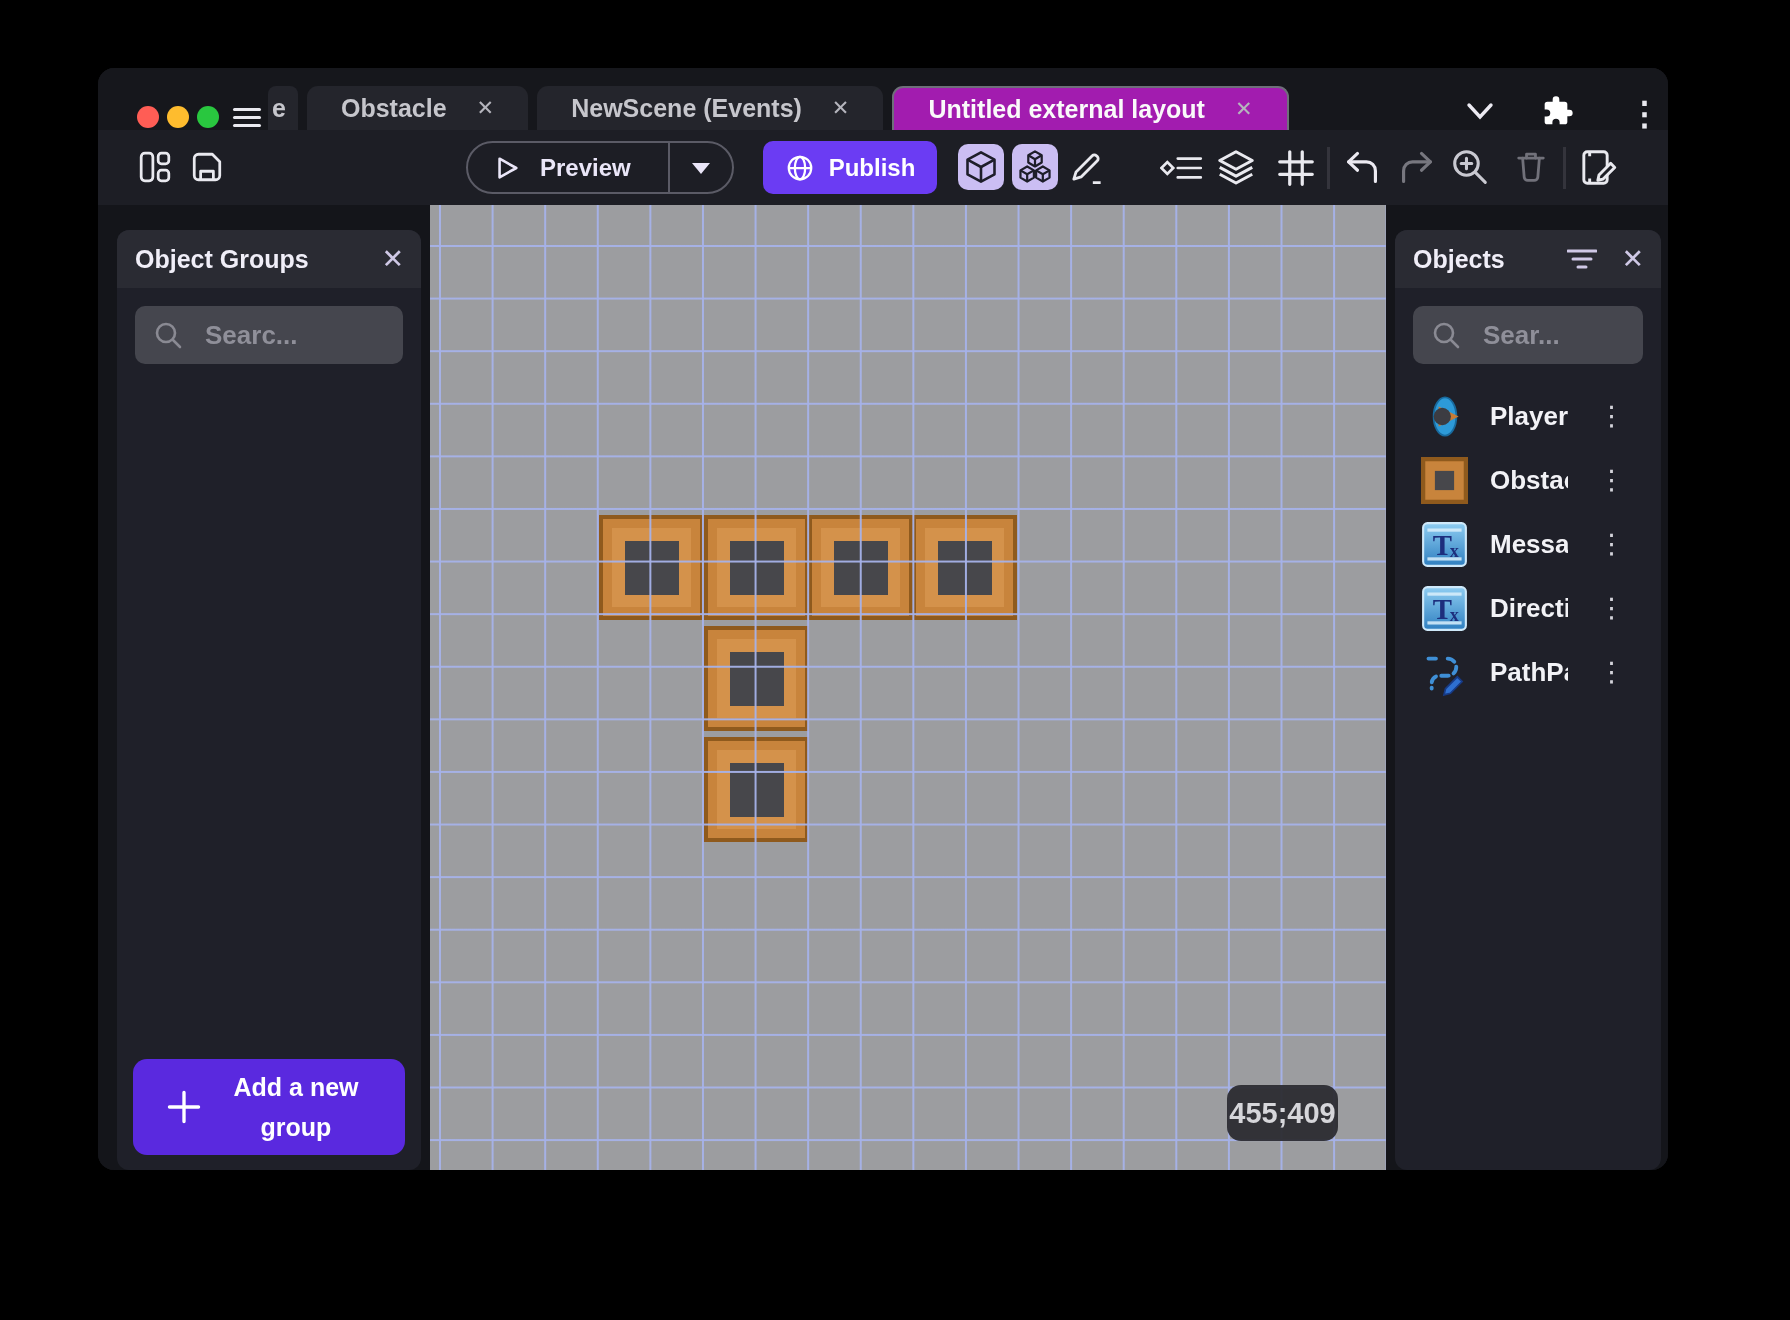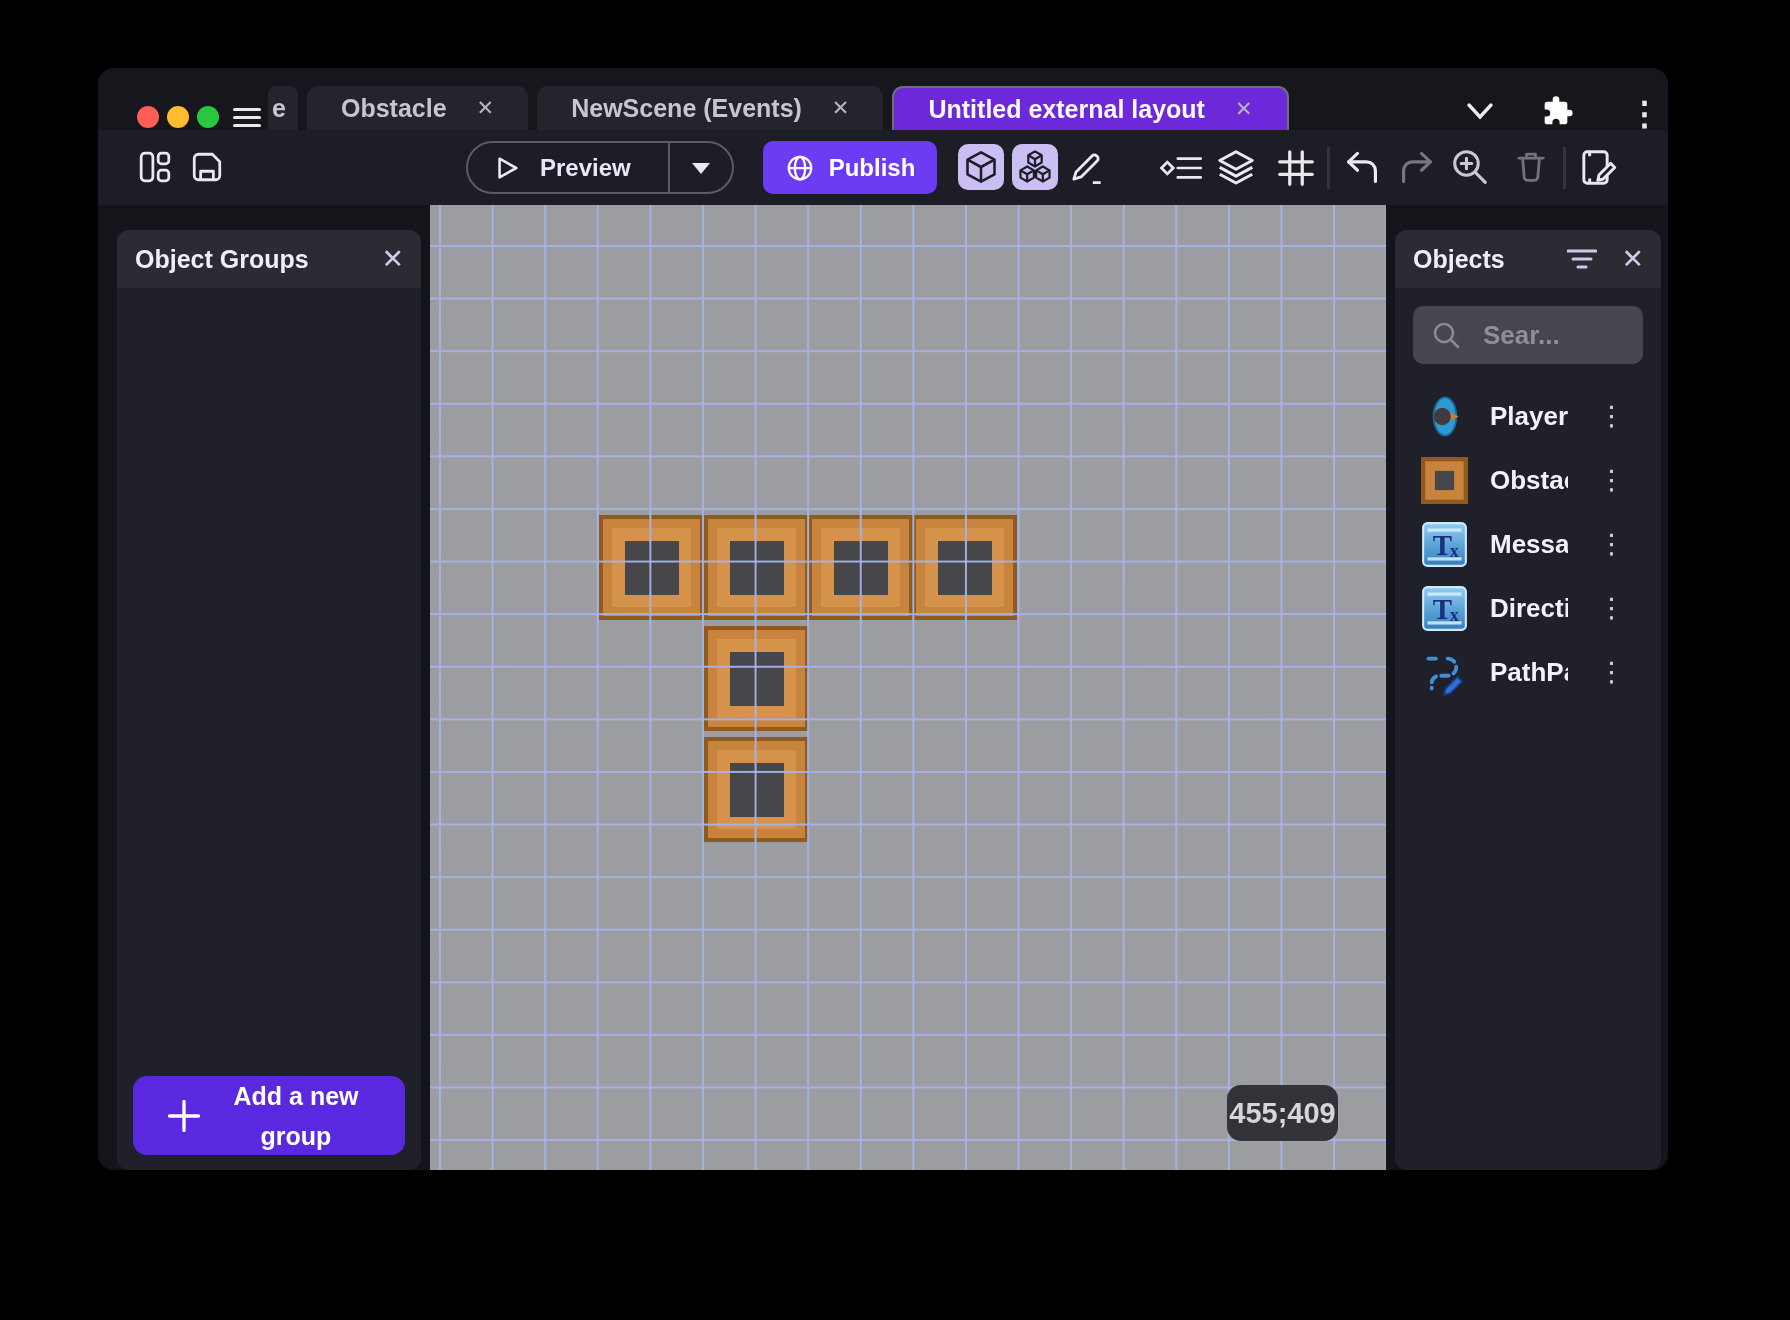--- a/index.html
+++ b/index.html
@@ -9,21 +9,21 @@
   
   .titlebar { position:absolute; inset:0 0 auto 0; height:62px; background:#16171c; }
   .light { position:absolute; top:38px; width:22px; height:22px; border-radius:50%; }
   .l-red{left:39px;background:#ff5d55}.l-yellow{left:69px;background:#febc2e}.l-green{left:99px;background:#29c73f}
   .hamburger { position:absolute; left:135px; top:40px; width:28px; height:19px; display:flex; flex-direction:column; justify-content:space-between; }
   .hamburger i { display:block; height:3.4px; background:#e9e9ef; border-radius:2px; }
   .tabstrip { position:absolute; left:170px; top:18px; bottom:0; display:flex; gap:9px; align-items:stretch; }
   .partial-tab { width:30px; background:#24252c; border-radius:8px 8px 0 0; color:#c6c6cc; font-size:25px; font-weight:700; display:flex; align-items:center; padding-left:4px; overflow:hidden; }
   .tab { display:flex; align-items:center; gap:30px; padding:0 34px; background:#24252c; border-radius:11px 11px 0 0; color:#c6c6cc; font-size:25px; font-weight:700; white-space:nowrap; }
   .tab .tab-close { font-size:21px; font-weight:400; color:#b5b5bd; }
-  .tab.active { background:#6d28d9; border:2px solid #6f6f7a; border-bottom:none; color:#fafafa; }
+  .tab.active { background:#a21caf; border:2px solid #6f6f7a; border-bottom:none; color:#fafafa; }
   .tbar-ico { position:absolute; color:#e9e9ef; }
 
   
   .toolbar { position:absolute; left:0; top:62px; width:100%; height:75px; background:#1d1e25; }
   .ticon { position:absolute; }
   .preview-btn { position:absolute; left:368px; top:11px; width:268px; height:53px; border:2.5px solid #5b5b66; border-radius:27px; display:flex; align-items:center; color:#eae6f8; }
   .preview-btn .plabel { font-size:24px; font-weight:700; margin-left:20px; }
   .preview-btn .pdivider { width:2.5px; height:100%; background:#5b5b66; margin-left:auto; }
   .preview-btn .pcaret { width:62px; display:flex; align-items:center; justify-content:center; }
   .publish-btn { position:absolute; left:665px; top:11px; width:174px; height:53px; background:#6b3cf3; border-radius:10px; display:flex; align-items:center; justify-content:center; gap:14px; color:#fff; font-size:24px; font-weight:700; }
@@ -51,21 +51,21 @@
   .close-x { color:#cfc8e6; font-size:27px; font-weight:400; line-height:1; }
   .filter-wrap { margin-right:24px; display:flex; align-items:center; }
   .searchbox { margin:18px; height:58px; background:#45464e; border-radius:10px; display:flex; align-items:center; padding:0 18px; gap:22px; flex:none; }
   .searchbox .ph { color:#8f8f99; font-size:26px; font-weight:700; }
   .obj-list { flex:1; overflow:hidden; padding-top:2px; }
   .obj-row { height:64px; display:flex; align-items:center; padding:0 28px 0 26px; gap:22px; }
   .obj-ico { width:47px; height:47px; flex:none; display:flex; align-items:center; justify-content:center; }
   .obj-label { font-size:26px; font-weight:700; color:#f2f2f6; flex:1; white-space:nowrap; overflow:hidden; }
   .obj-dots { color:#d3d3da; font-size:27px; line-height:1; padding:0 8px; }
   .grow { flex:1; }
-  .add-btn { margin:0 16px 15px; height:79px; background:#5a29df; border-radius:14px; display:flex; align-items:center; color:#fff; flex:none; }
+  .add-btn { margin:0 16px 15px; height:96px; background:#5a29df; border-radius:14px; display:flex; align-items:center; color:#fff; flex:none; }
   .add-plus { margin-left:32px; flex:none; display:flex; }
   .add-label { flex:1; text-align:center; font-size:25px; font-weight:700; line-height:1.6; padding:0 24px 0 8px; }
 </style>
 </head>
 <body>
 
 <div class="win">
 
   <div class="titlebar">
     <span class="light l-red"></span>
@@ -235,20 +235,27 @@
         <div class="block" style="left: 274px; top: 421px;"></div>
         <div class="block" style="left: 274px; top: 532px;"></div>
       </div>
 
     <div class="panel left">
       <div class="panel-header">
         <span>Object Groups</span>
         <span class="spacer"></span>
         <span class="close-x">✕</span>
       </div>
+      <div class="searchbox">
+        <svg width="30" height="30" viewBox="0 0 30 30" fill="none" stroke="#8a8a93" stroke-width="2.6" stroke-linecap="round">
+            <circle cx="13" cy="13" r="9"></circle>
+            <path d="M20 20 L27 27"></path>
+          </svg>
+        <span class="ph">Searc...</span>
+      </div>
       <div class="grow"></div>
       <div class="add-btn">
         <span class="add-plus">
           <svg width="38" height="38" viewBox="0 0 34 34" fill="none" stroke="#fff" stroke-width="3" stroke-linecap="round">
               <path d="M17 4 V30 M4 17 H30"></path>
             </svg>
         </span>
         <span class="add-label">Add a new group</span>
       </div>
     </div>

